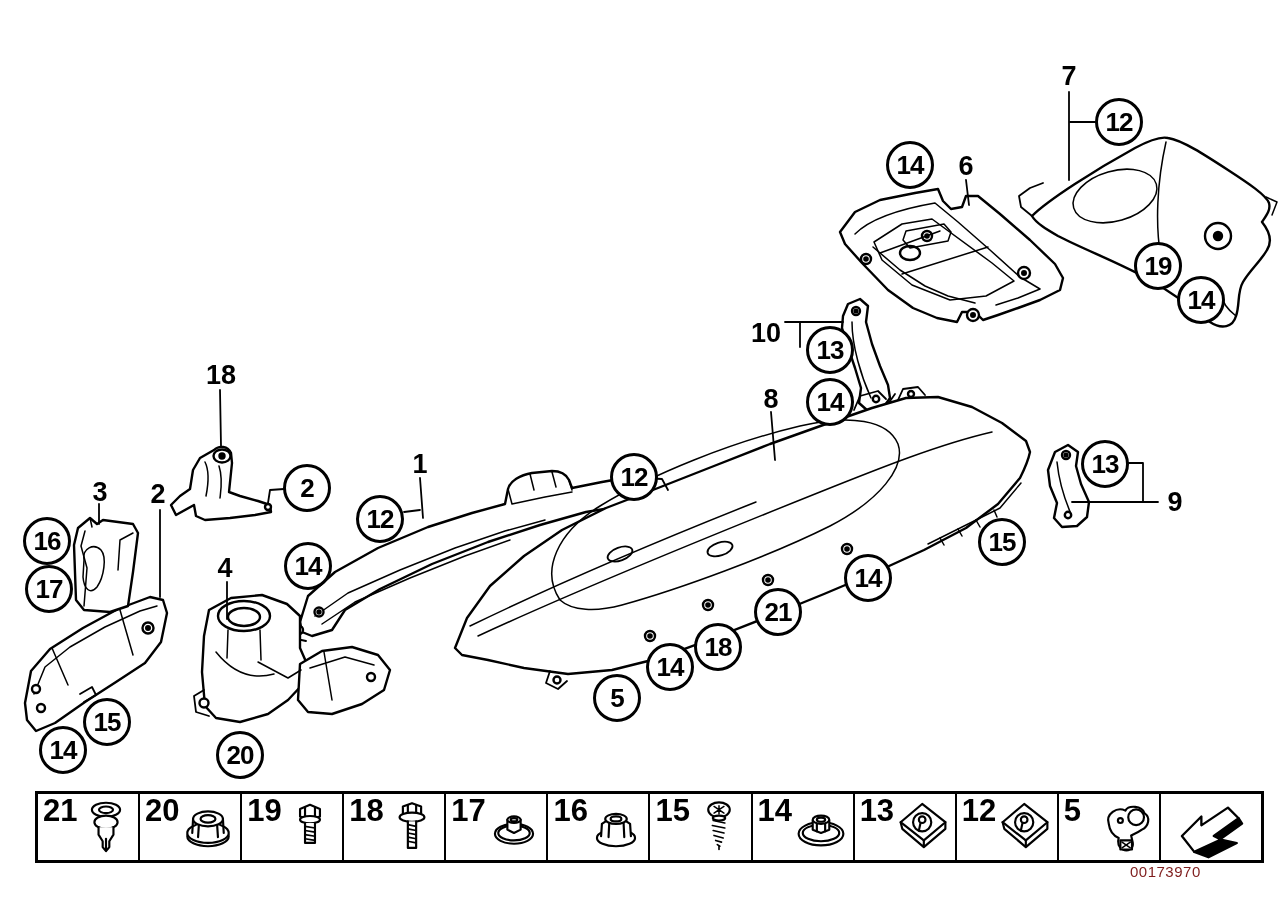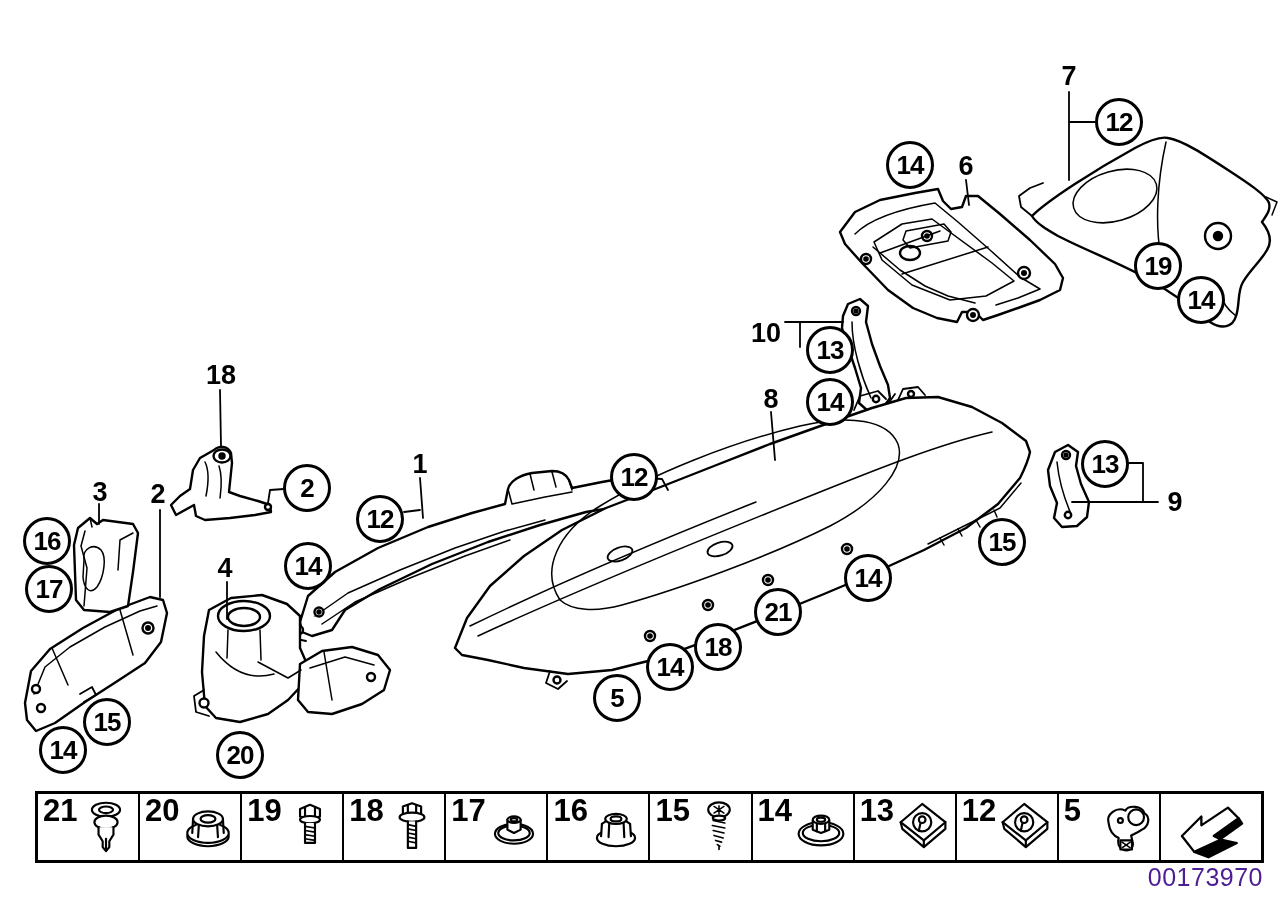--- a/index.html
+++ b/index.html
@@ -31,22 +31,22 @@
   .cell { flex:1 1 0; position:relative; border-right:2.5px solid #000; }
   .cell:last-child { border-right:none; }
   .cell .num {
     position:absolute; left:5px; top:1px;
     font-weight:bold; font-size:31px; color:#000; line-height:1;
   }
   .cell .icon { position:absolute; right:3px; top:4px; width:58px; height:60px; }
   .cell.arrow-cell .icon { right:6px; top:3px; width:86px; height:62px; }
 
   .doc-number {
-    position:absolute; left:1130px; top:863px; width:133px; text-align:right;
-    font-size:25px; color:#4c1d95; letter-spacing:0.5px; z-index:4;
+    position:absolute; left:1130px; top:863px; width:133px; 
+    font-size:15px; color:#7f1d1d; letter-spacing:0.5px; z-index:4;
   }
 </style>
 </head>
 <body>
 
 <div class="stage">
 
   <svg width="0" height="0" style="position:absolute" aria-hidden="true">
     <defs>
       <g id="stk" stroke="#000" fill="#fff" stroke-width="2.5" stroke-linejoin="round" stroke-linecap="round"></g>

